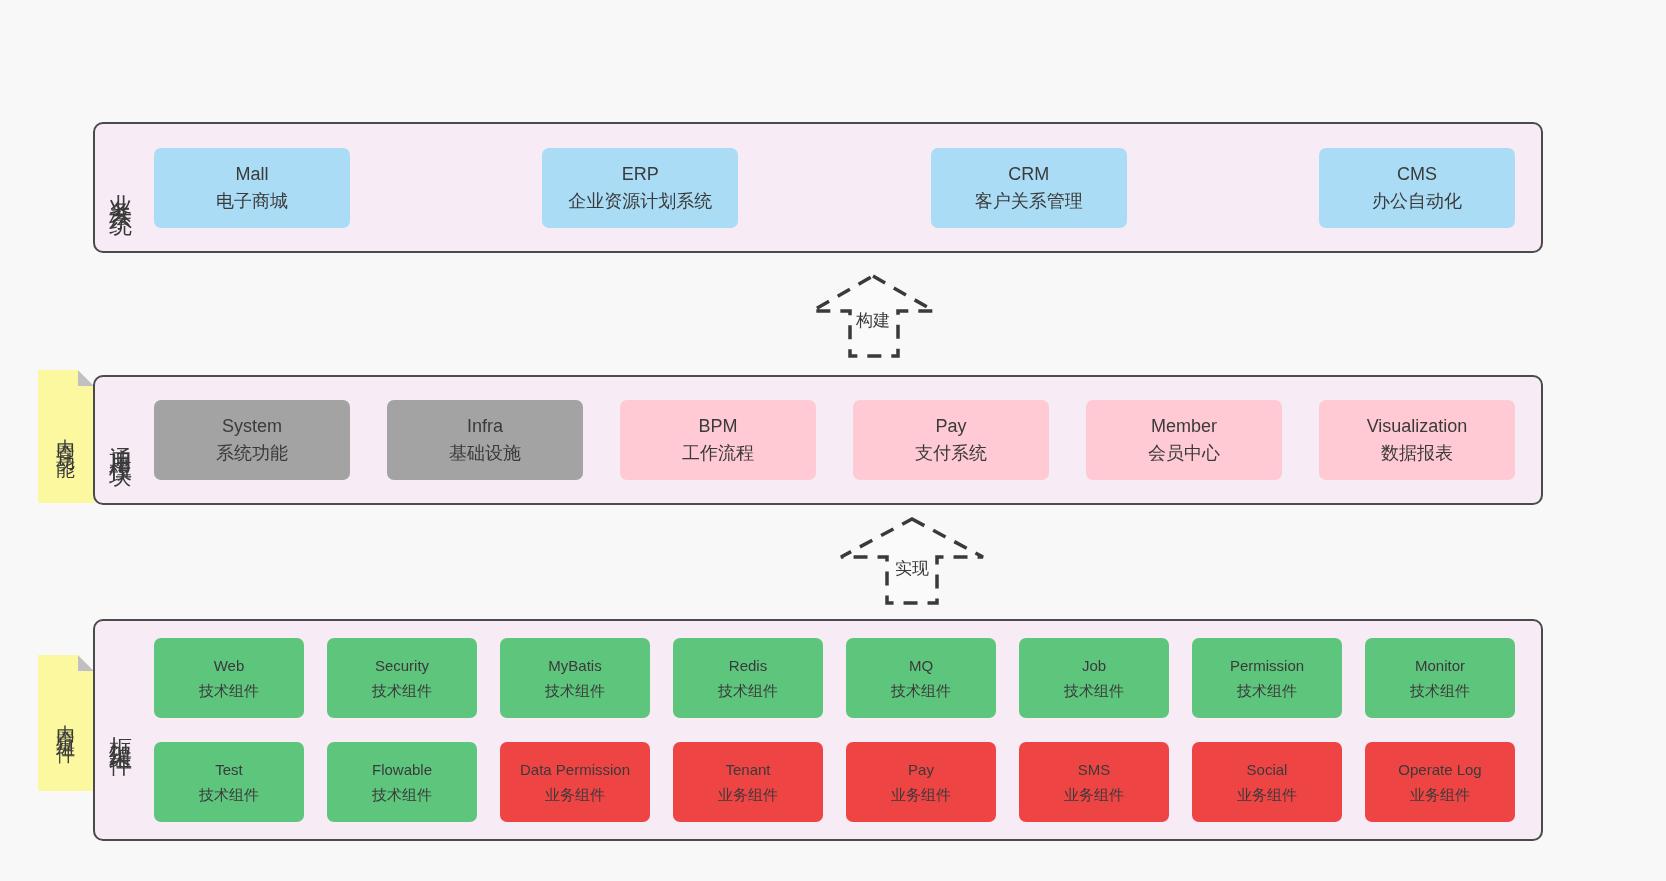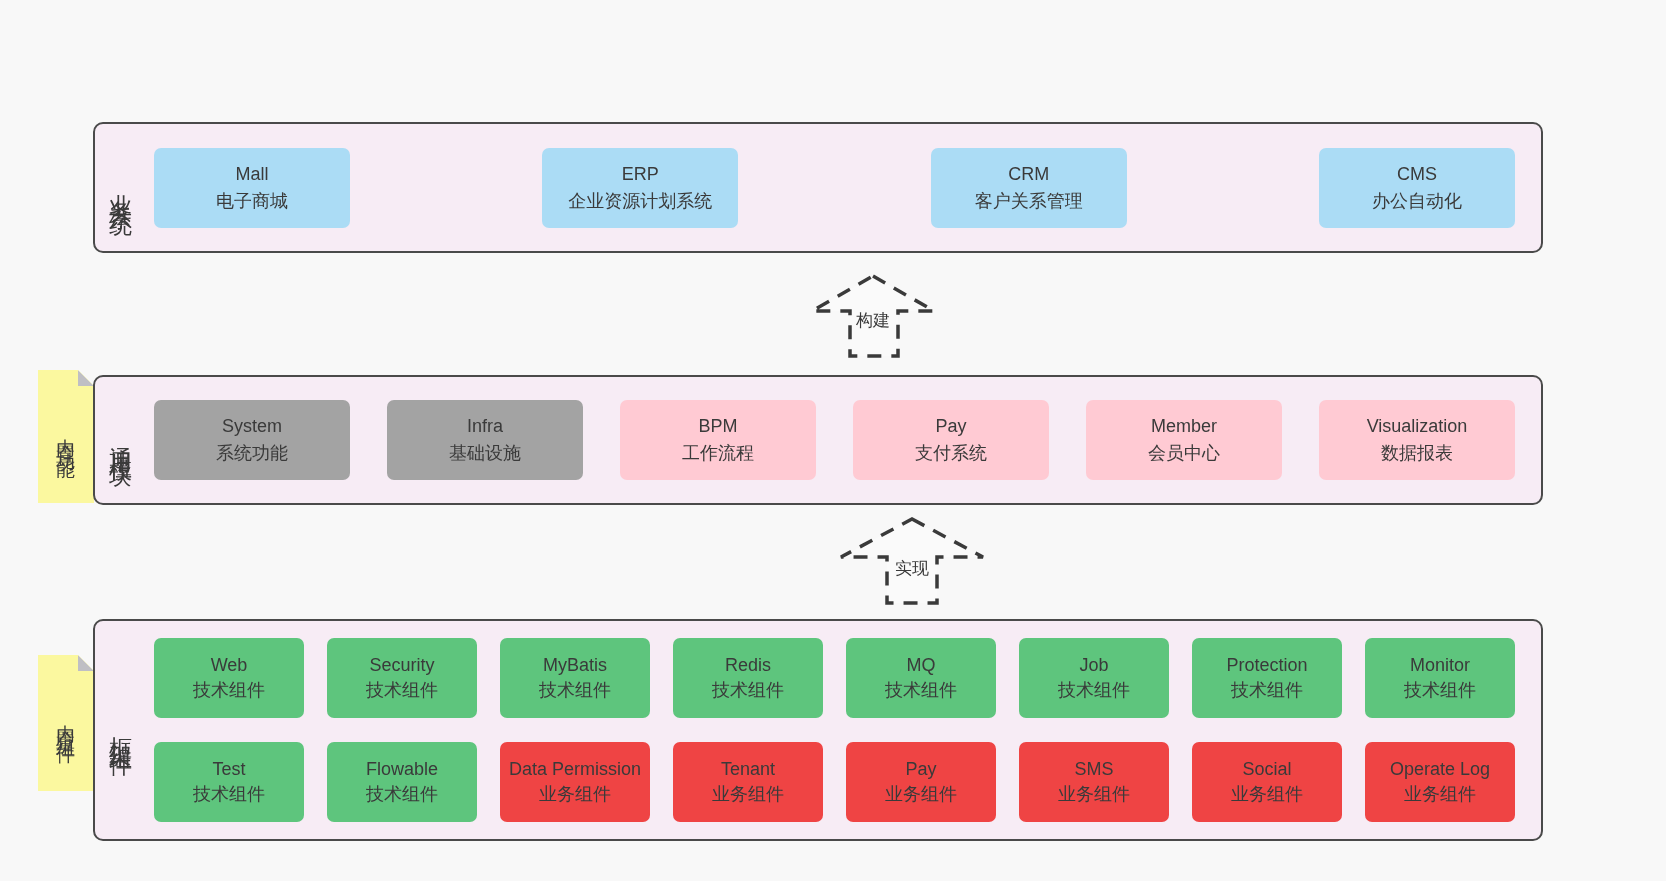--- a/index.html
+++ b/index.html
@@ -38,21 +38,21 @@
   }
 
   .grid8 {
     flex: 1; display: grid; grid-template-columns: repeat(8, 150px);
     justify-content: space-between; row-gap: 24px;
     padding: 0 26px 0 22px; align-items: center;
   }
   .gbx {
     width: 150px; height: 80px; border-radius: 7px;
     display: flex; flex-direction: column; align-items: center; justify-content: center;
-    text-align: center; font-size: 18px; line-height: 25px;
+    text-align: center; font-size: 15px; line-height: 25px;
   }
 
   .blue        { background: #abdcf5; }
   .red         { background: #a3a3a3; }
   .pink        { background: #ffcad3; }
   .green       { background: #5ec57d; }
   .green-light { background: #ef4444; }
 
   
   .sticky {
@@ -185,21 +185,21 @@
     </div>
     <div class="gbx green">
       <span>MQ</span>
       <span>技术组件</span>
     </div>
     <div class="gbx green">
       <span>Job</span>
       <span>技术组件</span>
     </div>
     <div class="gbx green">
-      <span>Protection</span>
+      <span>Permission</span>
       <span>技术组件</span>
     </div>
     <div class="gbx green">
       <span>Monitor</span>
       <span>技术组件</span>
     </div>
     <div class="gbx green">
       <span>Test</span>
       <span>技术组件</span>
     </div>

